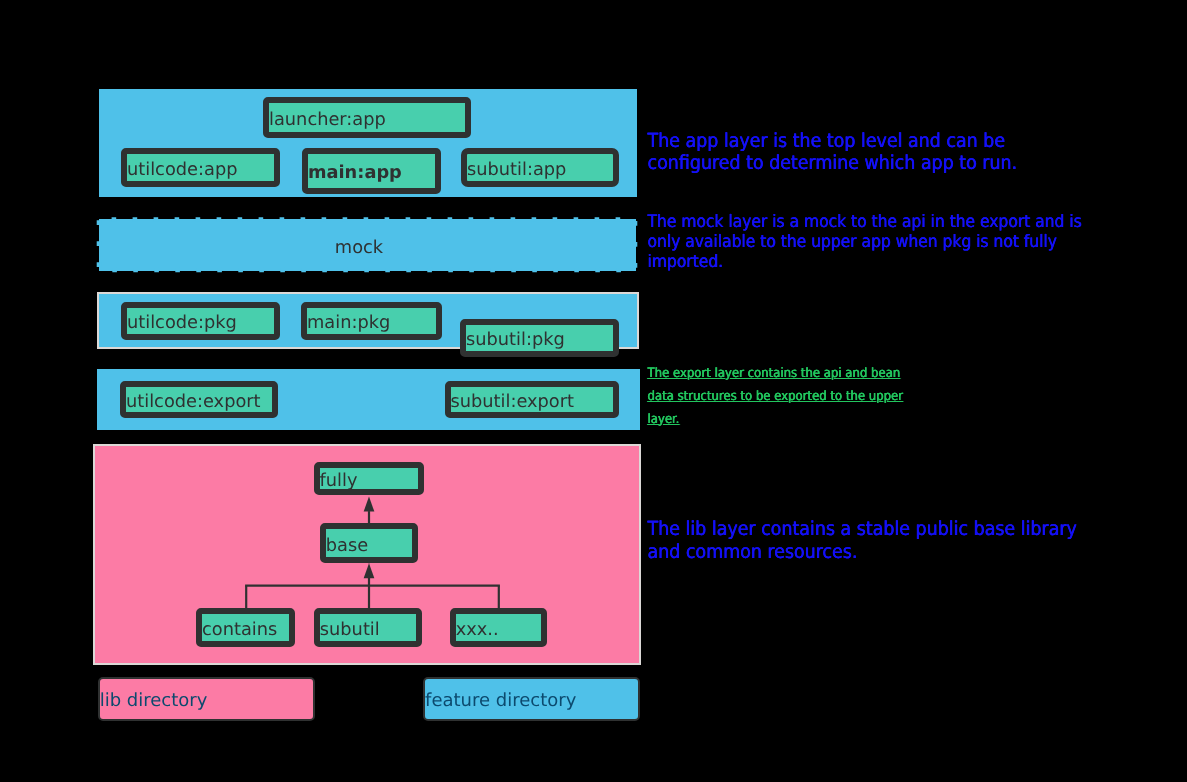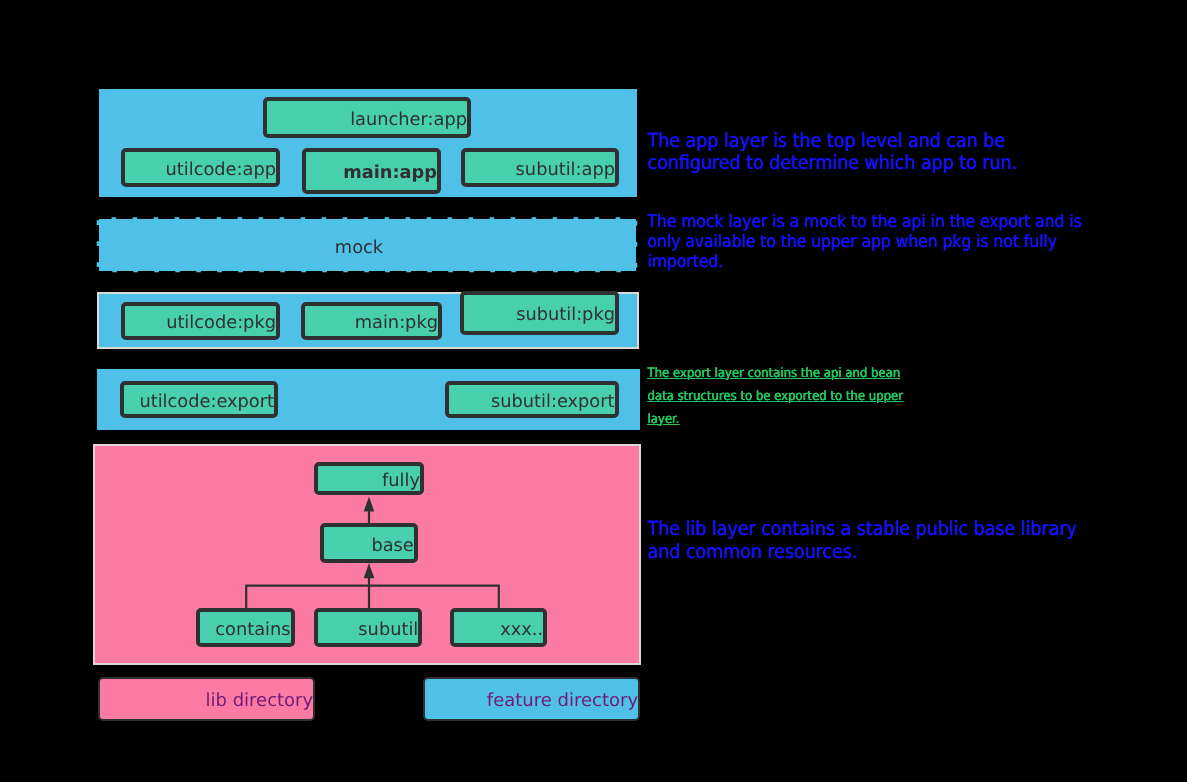--- a/index.html
+++ b/index.html
@@ -9,36 +9,36 @@
        -webkit-font-smoothing:antialiased;text-rendering:geometricPrecision;}
   #stage{position:relative;width:1187px;height:782px;background:#000;}
 
   svg.vector{position:absolute;left:0;top:0;width:1187px;height:782px;
              overflow:visible;pointer-events:none;z-index:2;}
 
   .layer{position:absolute;box-sizing:border-box;}
   .layer.outlined{border:2px solid #dcd8d6;}
 
   .chip{position:absolute;box-sizing:border-box;
-        border:4px solid #a16207;border-radius:5px;
-        display:flex;align-items:center;justify-content:flex-end;
+        border:6px solid #a16207;border-radius:5px;
+        display:flex;align-items:center;justify-content:flex-start;
         color:#2f3131;font-size:17.8px;line-height:1;white-space:nowrap;z-index:3;}
   .chip > span{position:relative;top:2.4px;}
 
   .layer-label{position:absolute;left:0;right:0;top:0;bottom:0;
         display:flex;align-items:center;justify-content:center;
         color:#2f3131;font-size:17.8px;line-height:1;padding-top:4.8px;box-sizing:border-box;}
 
   .note{position:absolute;white-space:pre;font-stretch:condensed;z-index:4;
         text-shadow:0.45px 0 0 currentColor,-0.1px 0 0 currentColor;}
 
   .legend-chip{position:absolute;box-sizing:border-box;
         border:2px solid #2f3131;border-radius:5px;
-        display:flex;align-items:center;justify-content:flex-end;
-        color:#701a75;font-size:18px;line-height:1;white-space:nowrap;z-index:3;}
+        display:flex;align-items:center;justify-content:flex-start;
+        color:#0c4a6e;font-size:18px;line-height:1;white-space:nowrap;z-index:3;}
   .legend-chip > span{position:relative;top:2.4px;}
 </style>
 </head>
 <body>
 
 <div id="stage">
   <svg id="vector" class="vector" viewBox="0 0 1187 782">
       <rect x="99" y="219.5" width="536" height="50.5" fill="none" stroke="#4FC1E9" stroke-width="4.6" stroke-dasharray="4.6 16.4" stroke-dashoffset="-12.6"></rect>
       <g>
         <path d="M 369 563.2 L 369 511.1" stroke="#2f3131" stroke-width="2.2" fill="none"></path>
@@ -55,39 +55,39 @@
 <div class="layer solid" style="left: 98.5px; top: 89px; width: 538.5px; height: 108px; background: rgb(79, 193, 233);"></div>
     <div class="chip" style="left: 263px; top: 97px; width: 208px; height: 41px; background: rgb(72, 207, 173); border-color: rgb(47, 49, 49);">
       <span>launcher:app</span>
     </div>
     <div class="chip" style="left: 121px; top: 148px; width: 159px; height: 39px; background: rgb(72, 207, 173); border-color: rgb(47, 49, 49);">
       <span>utilcode:app</span>
     </div>
     <div class="chip" style="left: 302px; top: 148px; width: 139px; height: 46px; background: rgb(72, 207, 173); border-color: rgb(47, 49, 49); font-weight: bold;">
       <span>main:app</span>
     </div>
-    <div class="chip" style="left: 461px; top: 148px; width: 158px; height: 39px; background: rgb(72, 207, 173); border-color: rgb(47, 49, 49);">
+    <div class="chip" style="left: 461px; top: 148px; width: 158px; height: 39px; background: rgb(72, 207, 173); border-color: rgb(47, 49, 49); border-radius: 7px;">
       <span>subutil:app</span>
     </div>
     <div class="note" style="left: 647.4px; font-size: 19.4px; line-height: 22.8px; color: rgb(20, 16, 245); top: 129.6px;">The app layer is the top level and can be
 configured to determine which app to run.</div>
     <div class="layer dashed" style="left: 98.5px; top: 219px; width: 537px; height: 51.5px; background: rgb(79, 193, 233);">
       <div class="layer-label" style="transform: translate(-8px, 1px);">mock</div>
     </div>
     <div class="note" style="left: 647.4px; font-size: 17.26px; line-height: 19.75px; color: rgb(20, 16, 245); top: 213px;">The mock layer is a mock to the api in the export and is
 only available to the upper app when pkg is not fully
 imported.</div>
     <div class="layer outlined" style="left: 97.2px; top: 291.7px; width: 541.6px; height: 57.1px; background: rgb(79, 193, 233); border-color: rgb(220, 216, 214);"></div>
     <div class="chip" style="left: 121px; top: 301.5px; width: 159px; height: 38px; background: rgb(72, 207, 173); border-color: rgb(47, 49, 49);">
       <span>utilcode:pkg</span>
     </div>
     <div class="chip" style="left: 301px; top: 301.5px; width: 141px; height: 38px; background: rgb(72, 207, 173); border-color: rgb(47, 49, 49);">
       <span>main:pkg</span>
     </div>
-    <div class="chip" style="left: 460px; top: 291px; width: 159px; height: 44px; background: rgb(72, 207, 173); border-color: rgb(47, 49, 49); padding-left: 32px;">
+    <div class="chip" style="left: 460px; top: 319px; width: 159px; height: 38px; background: rgb(72, 207, 173); border-color: rgb(47, 49, 49);">
       <span>subutil:pkg</span>
     </div>
     <div class="layer solid" style="left: 96.7px; top: 369px; width: 543.5px; height: 61px; background: rgb(79, 193, 233);"></div>
     <div class="chip" style="left: 120px; top: 380.5px; width: 158px; height: 37.5px; background: rgb(72, 207, 173); border-color: rgb(47, 49, 49);">
       <span>utilcode:export</span>
     </div>
     <div class="chip" style="left: 444.5px; top: 380.5px; width: 174px; height: 37.5px; background: rgb(72, 207, 173); border-color: rgb(47, 49, 49);">
       <span>subutil:export</span>
     </div>
     <div class="note" style="left: 647.4px; font-size: 13px; line-height: 22.95px; color: #22c55e; top: 362.9px; text-decoration: underline;">The export layer contains the api and bean

